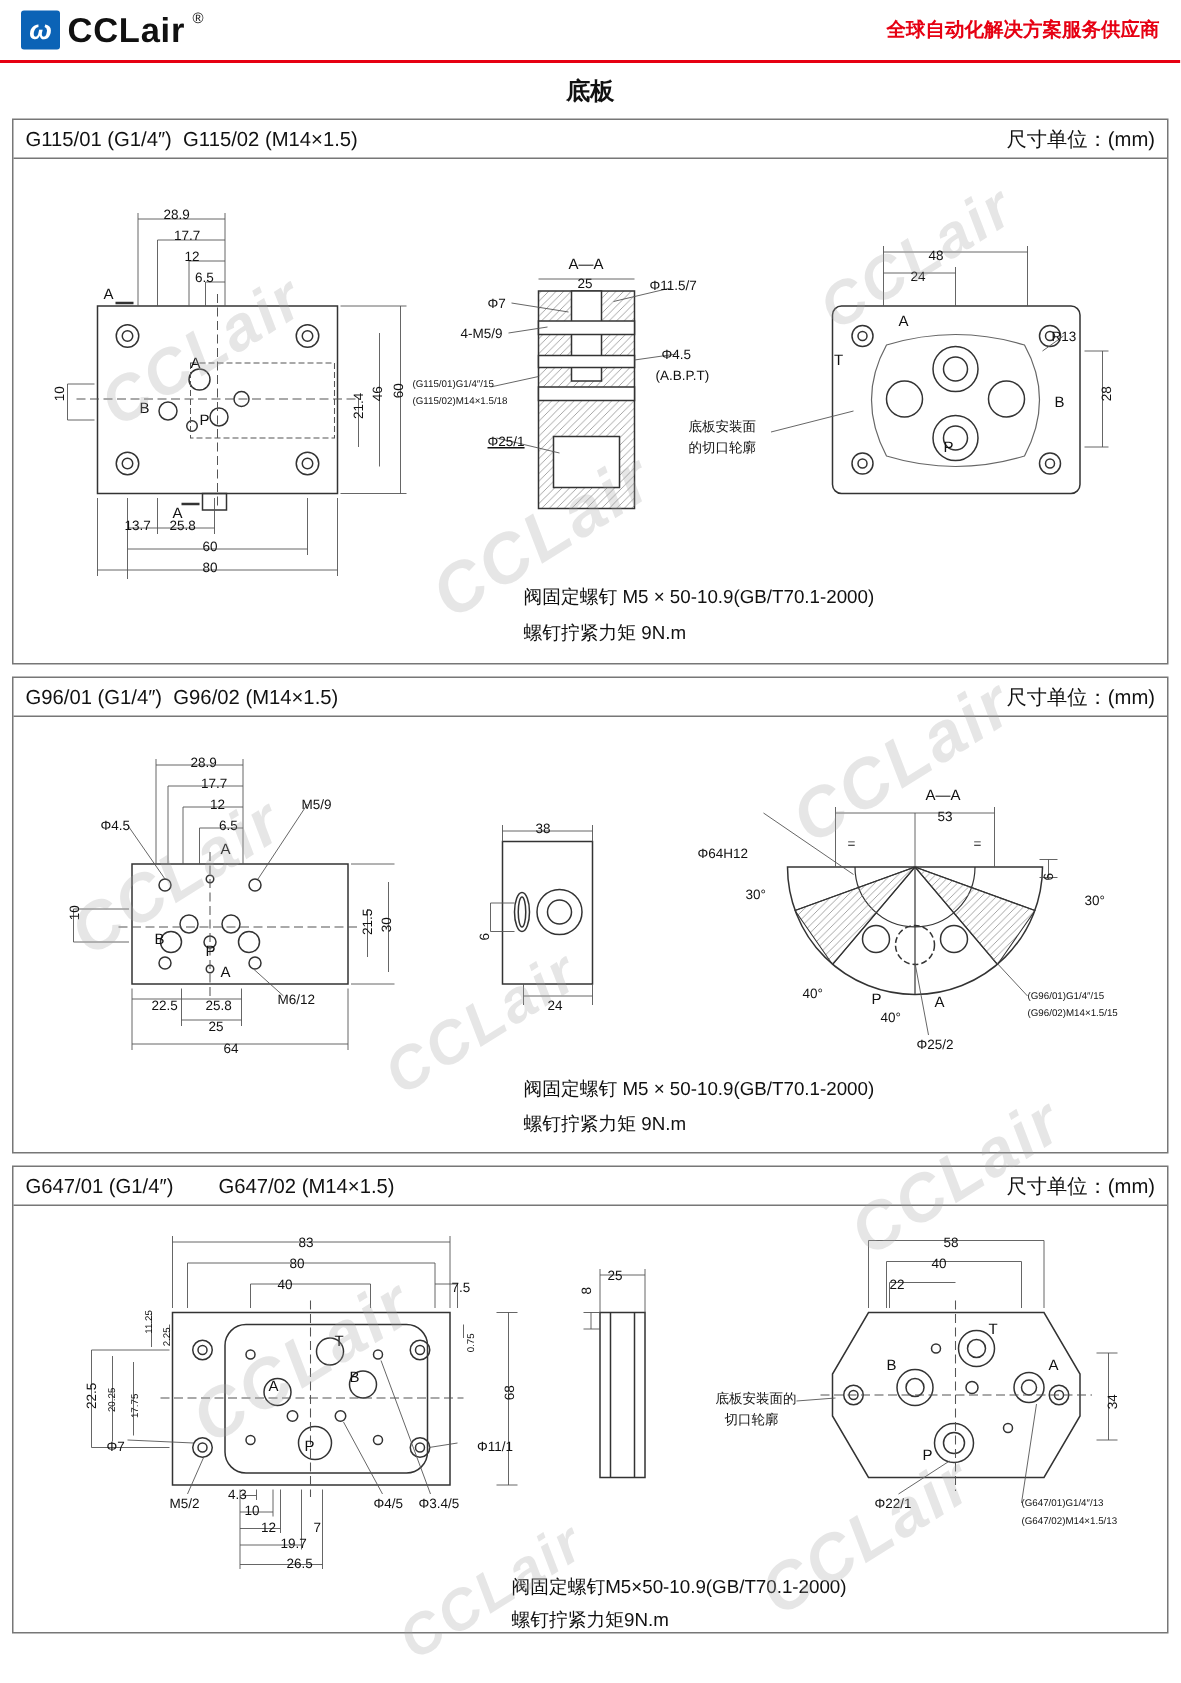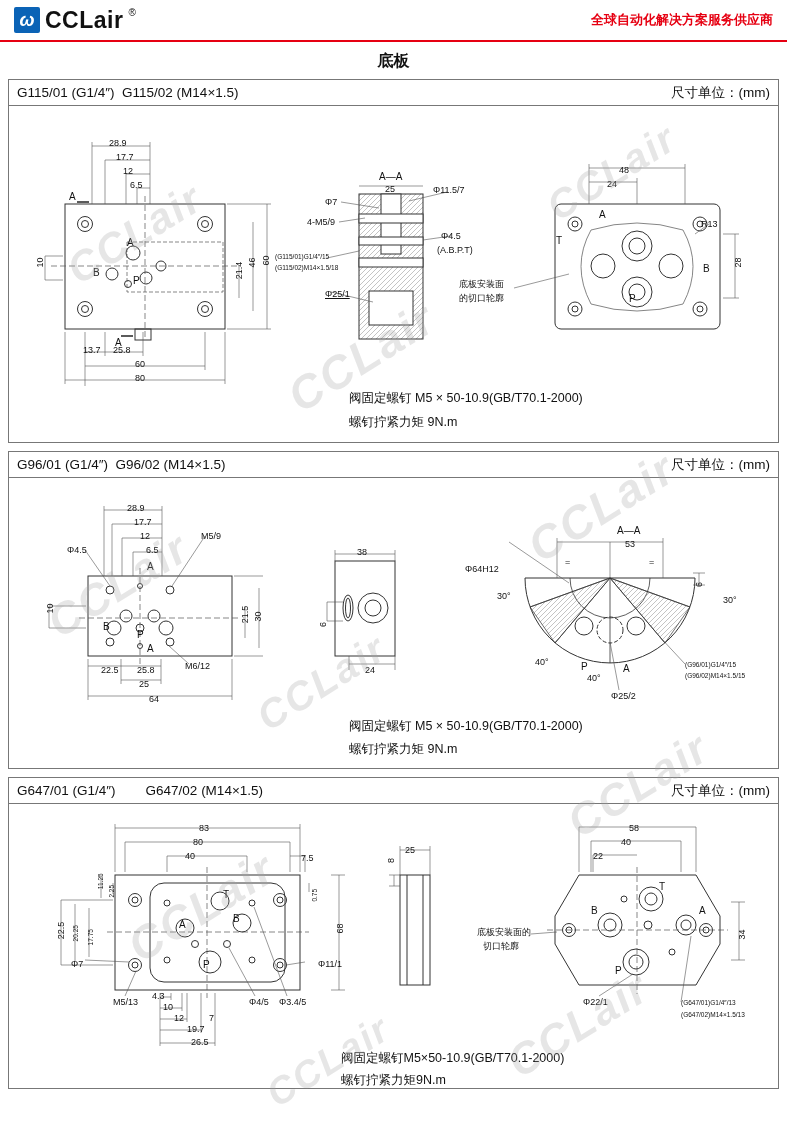--- a/index.html
+++ b/index.html
@@ -491,21 +491,21 @@
         <span class="lbl r" style="left: 44px; top: 122px;">22.5</span>
         <span class="lbl rs" style="left: 59px; top: 126px;">20.25</span>
         <span class="lbl rs" style="left: 74px; top: 130px;">17.75</span>
         <span class="lbl b" style="left: 214px; top: 86px;">T</span>
         <span class="lbl b" style="left: 170px; top: 116px;">A</span>
         <span class="lbl b" style="left: 224px; top: 110px;">B</span>
         <span class="lbl b" style="left: 194px; top: 156px;">P</span>
         <span class="lbl" style="left: 62px; top: 156px;">Φ7</span>
         <span class="lbl" style="left: 298px; top: 156px; margin-left: 11px;">Φ11/1</span>
         <span class="lbl r" style="left: 326px; top: 120px;">68</span>
-        <span class="lbl" style="left: 104px; top: 194px;">M5/13</span>
+        <span class="lbl" style="left: 104px; top: 194px;">M5/2</span>
         <span class="lbl" style="left: 143px; top: 188px;">4.3</span>
         <span class="lbl" style="left: 154px; top: 199px;">10</span>
         <span class="lbl" style="left: 165px; top: 210px;">12</span>
         <span class="lbl" style="left: 178px; top: 221px;">19.7</span>
         <span class="lbl" style="left: 200px; top: 210px;">7</span>
         <span class="lbl" style="left: 182px; top: 234px;">26.5</span>
         <span class="lbl" style="left: 240px; top: 194px;">Φ4/5</span>
         <span class="lbl" style="left: 270px; top: 194px;">Φ3.4/5</span>
         <span class="lbl" style="left: 396px; top: 42px;">25</span>
         <span class="lbl r" style="left: 380px; top: 52px;">8</span>

